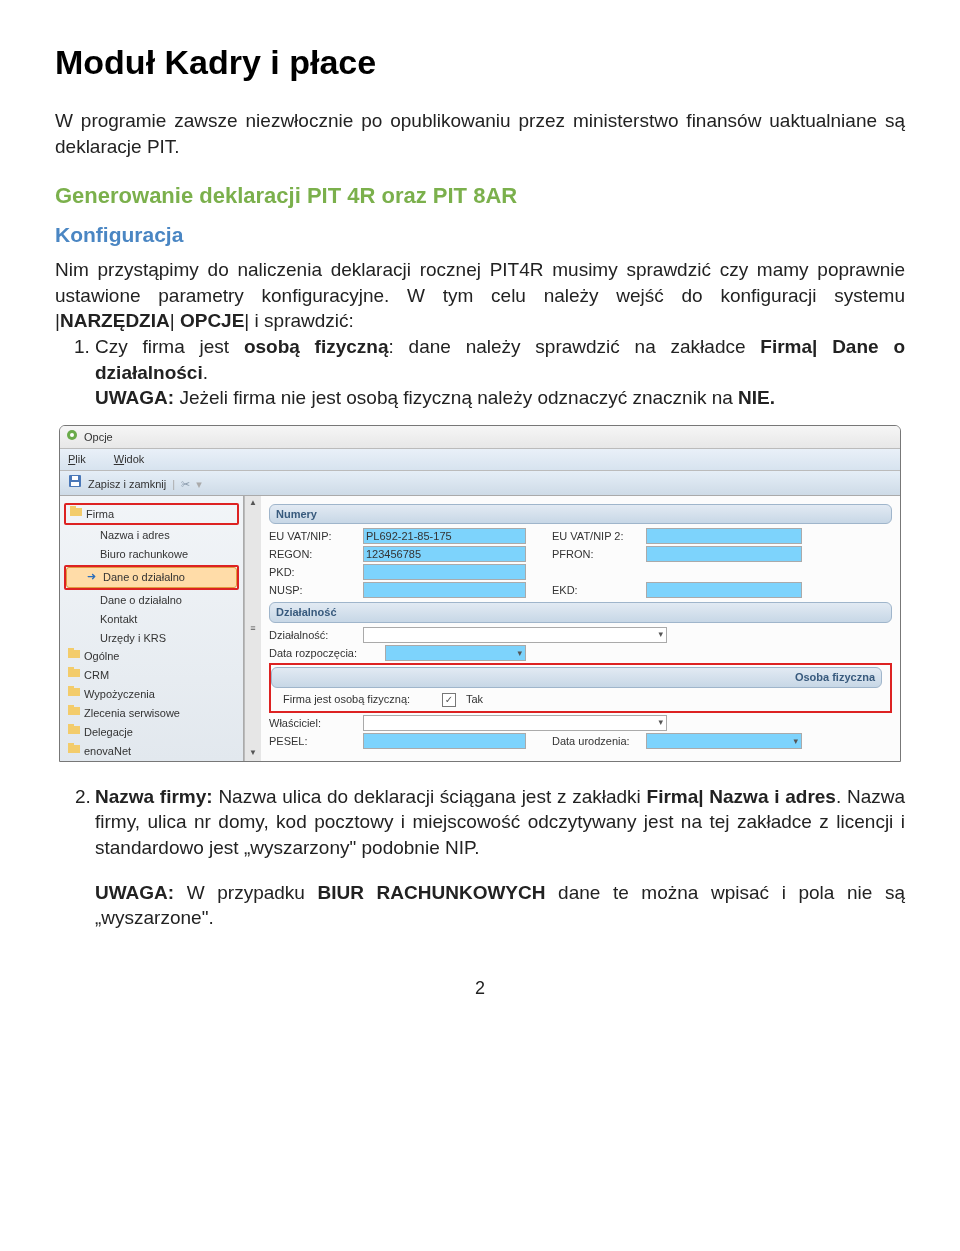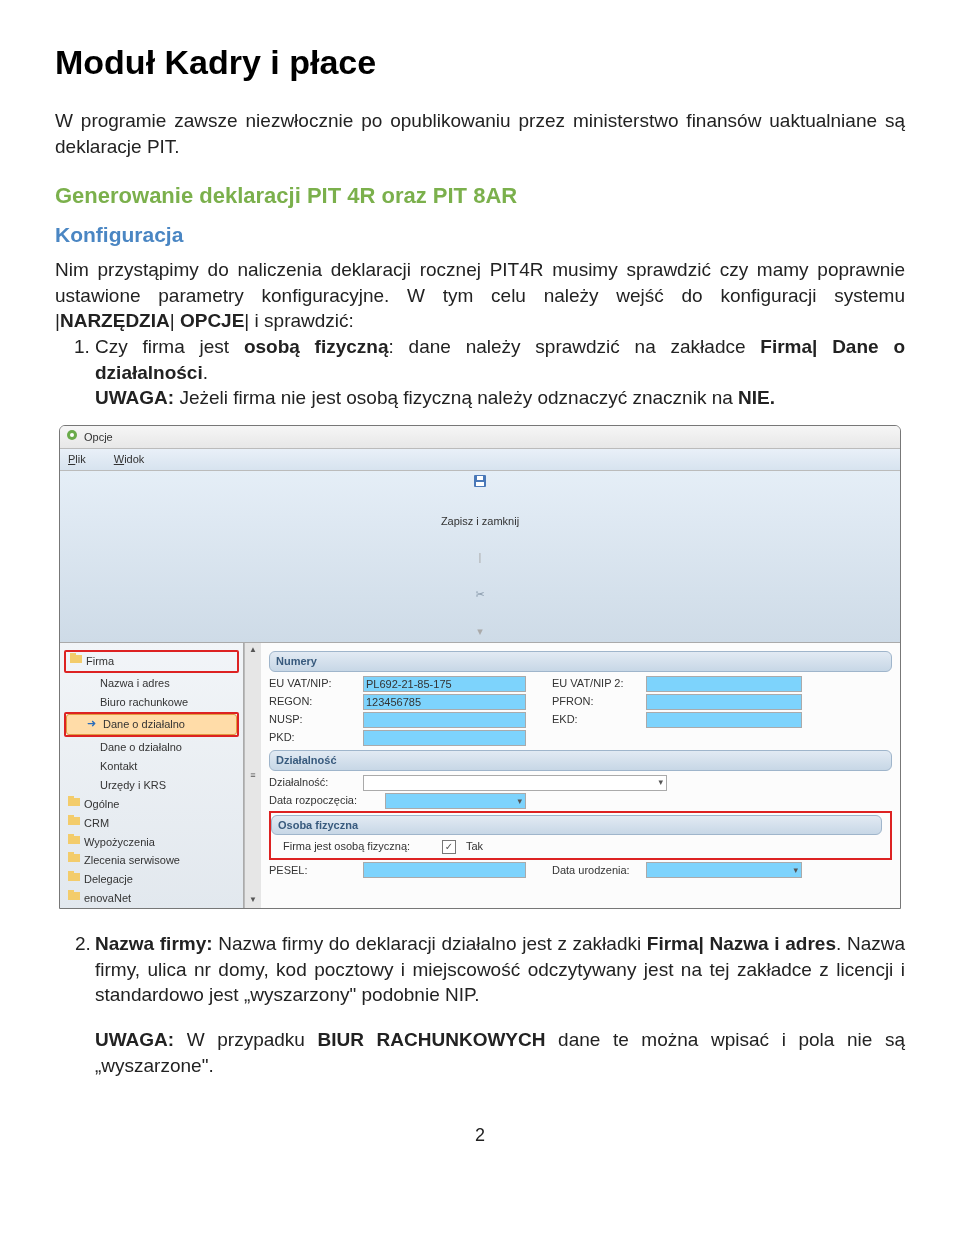--- a/index.html
+++ b/index.html
@@ -72,23 +72,22 @@
     border-bottom: 1px solid #bbb;
     padding: 3px 8px;
     display: flex;
     gap: 28px;
   }
   .ss-toolbar {
     background: linear-gradient(#e5eef7, #cedbe7);
     border-bottom: 1px solid #aaa;
     padding: 3px 8px;
     display: flex;
-    align-items: center;
-    gap: 22px;
-    flex-direction: column;
+    align-items: flex-end;
+    gap: 6px;
   }
   .ss-body {
     display: flex;
     height: 265px;
   }
   .ss-side {
     width: 175px;
     background: linear-gradient(#f2f5f8, #e2e8ee);
     border-right: 1px solid #aaa;
     padding: 6px 4px 0 4px;
@@ -346,60 +345,64 @@
         <span class="ss-label ss-label2">EU VAT/NIP 2:</span>
         <span class="ss-input ss-input2"></span>
       </div>
       <div class="ss-form-row">
         <span class="ss-label">REGON:</span>
         <span class="ss-input">123456785</span>
         <span class="ss-label ss-label2">PFRON:</span>
         <span class="ss-input ss-input2"></span>
       </div>
       <div class="ss-form-row">
+        <span class="ss-label">PKD:</span>
+        <span class="ss-input"></span>
+      </div>
+      <div class="ss-form-row">
         <span class="ss-label">NUSP:</span>
         <span class="ss-input"></span>
         <span class="ss-label ss-label2">EKD:</span>
         <span class="ss-input ss-input2"></span>
       </div>
-      <div class="ss-form-row">
-        <span class="ss-label">PKD:</span>
-        <span class="ss-input"></span>
-      </div>
       <div class="ss-section-header">Działalność</div>
       <div class="ss-form-row">
         <span class="ss-label">Działalność:</span>
         <span class="ss-dropdown"></span>
       </div>
       <div class="ss-form-row">
         <span class="ss-label" style="width:110px;">Data rozpoczęcia:</span>
         <span class="ss-input" style="width:135px;position:relative;">
             <span style="position:absolute;right:3px;font-size:9px;color:#555;">▾</span>
           </span>
       </div>
       <div class="red-box-wide">
-        <div class="ss-section-header" style="margin:0 8px 4px 0;">Osoba fizyczna</div>
+        <div class="ss-section-header" style="margin:0 8px 4px 0;text-align:right;">Osoba fizyczna</div>
         <div class="ss-form-row" style="padding-left:12px;">
           <span class="ss-label" style="width:145px;">Firma jest osobą fizyczną:</span>
           <span class="ss-check">✓</span>
           <span>Tak</span>
         </div>
+      </div>
+      <div class="ss-form-row ss-grayed">
+        <span class="ss-label">Właściciel:</span>
+        <span class="ss-dropdown" style="width:302px;"></span>
       </div>
       <div class="ss-form-row ss-grayed">
         <span class="ss-label">PESEL:</span>
         <span class="ss-input"></span>
         <span class="ss-label ss-label2">Data urodzenia:</span>
         <span class="ss-input ss-input2" style="position:relative;">
             <span style="position:absolute;right:3px;font-size:9px;color:#555;">▾</span>
           </span>
       </div>
     </div>
   </div>
 </div>
 
 <p class="para2">
-  <span class="num">2. </span><span class="bold">Nazwa firmy:</span><span> Nazwa firmy do deklaracji działalno jest z zakładki </span><span class="bold">Firma| Nazwa i adres</span><span>. Nazwa firmy, ulica nr domy, kod pocztowy i miejscowość odczytywany jest na tej zakładce z licencji i standardowo jest „wyszarzony" podobnie NIP.</span>
+  <span class="num">2. </span><span class="bold">Nazwa firmy:</span><span> Nazwa ulica do deklaracji ściągana jest z zakładki </span><span class="bold">Firma| Nazwa i adres</span><span>. Nazwa firmy, ulica nr domy, kod pocztowy i miejscowość odczytywany jest na tej zakładce z licencji i standardowo jest „wyszarzony" podobnie NIP.</span>
 </p>
 <p class="cont">
   <span class="bold">UWAGA:</span><span> W przypadku </span><span class="bold">BIUR RACHUNKOWYCH</span><span> dane te można wpisać i pola nie są „wyszarzone".</span>
 </p>
 
 <div class="pagenum">2</div>
 
 </body></html>

